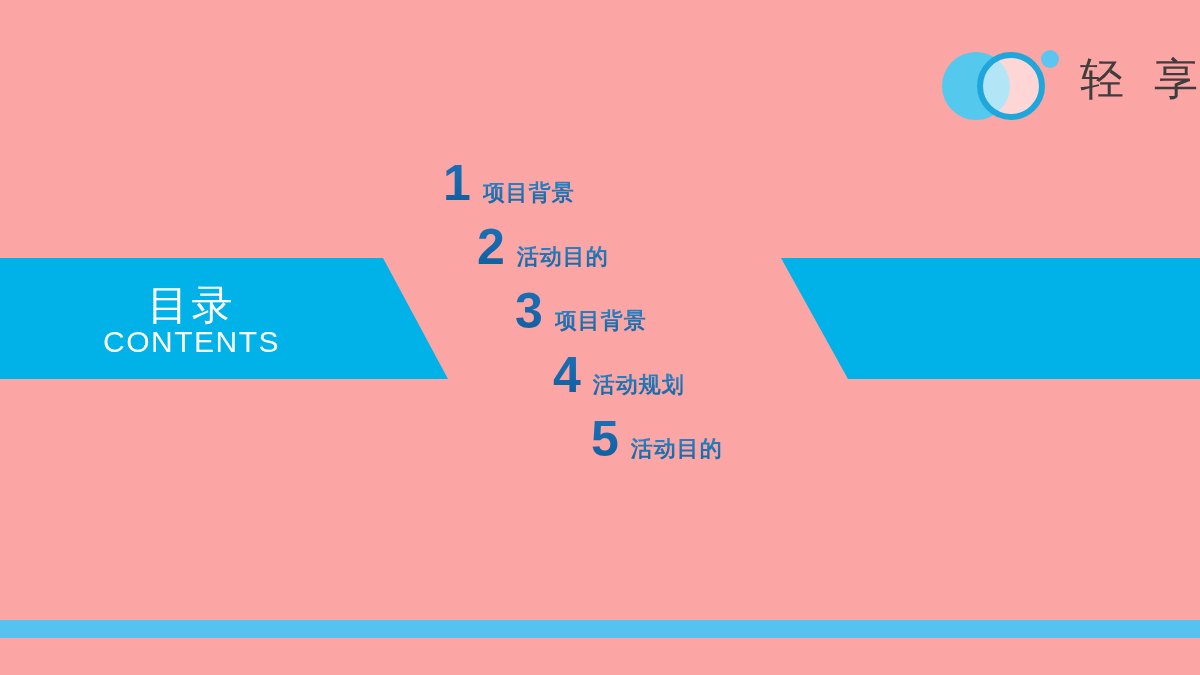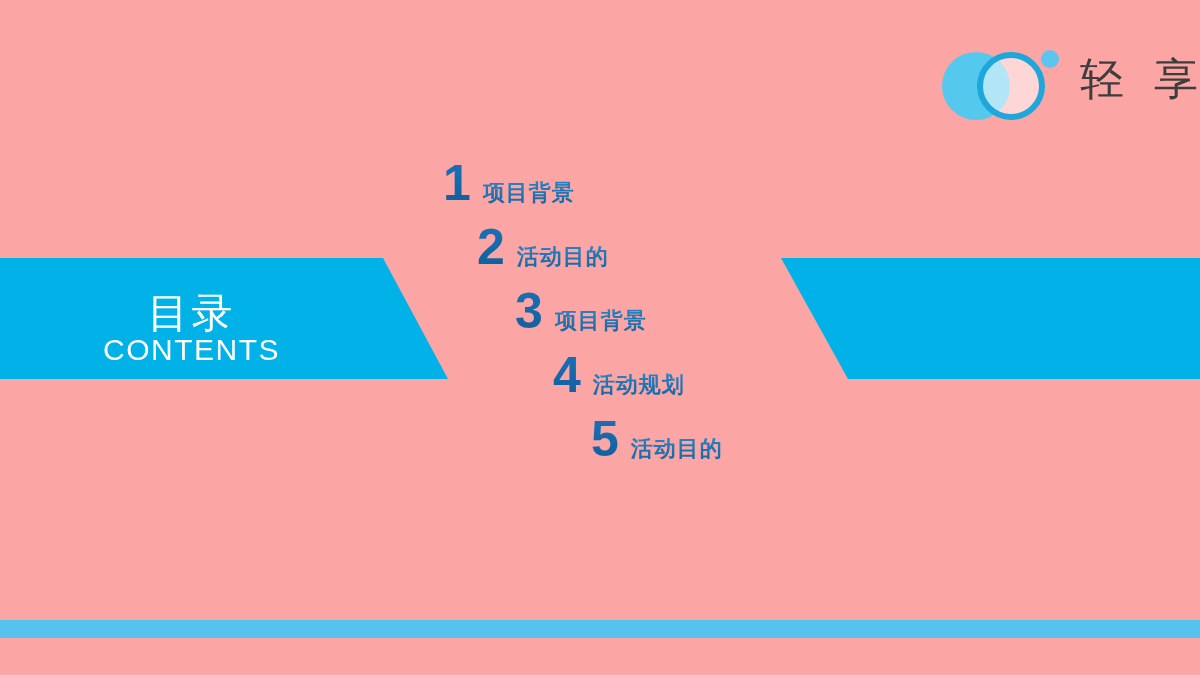--- a/index.html
+++ b/index.html
@@ -70,21 +70,20 @@
     position: absolute;
     left: 0;
     top: 0;
     width: 383px;
     height: 121px;
     display: flex;
     flex-direction: column;
     align-items: center;
     justify-content: center;
     color: #ffffff;
-    margin-top: 8px;
   }
   #banner-title {
     font-size: 41px;
     line-height: 46px;
     letter-spacing: 3px;
     font-weight: 400;
     font-family: "DejaVu Sans", "Liberation Sans", sans-serif;
   }
   #banner-subtitle {
     font-size: 30px;

